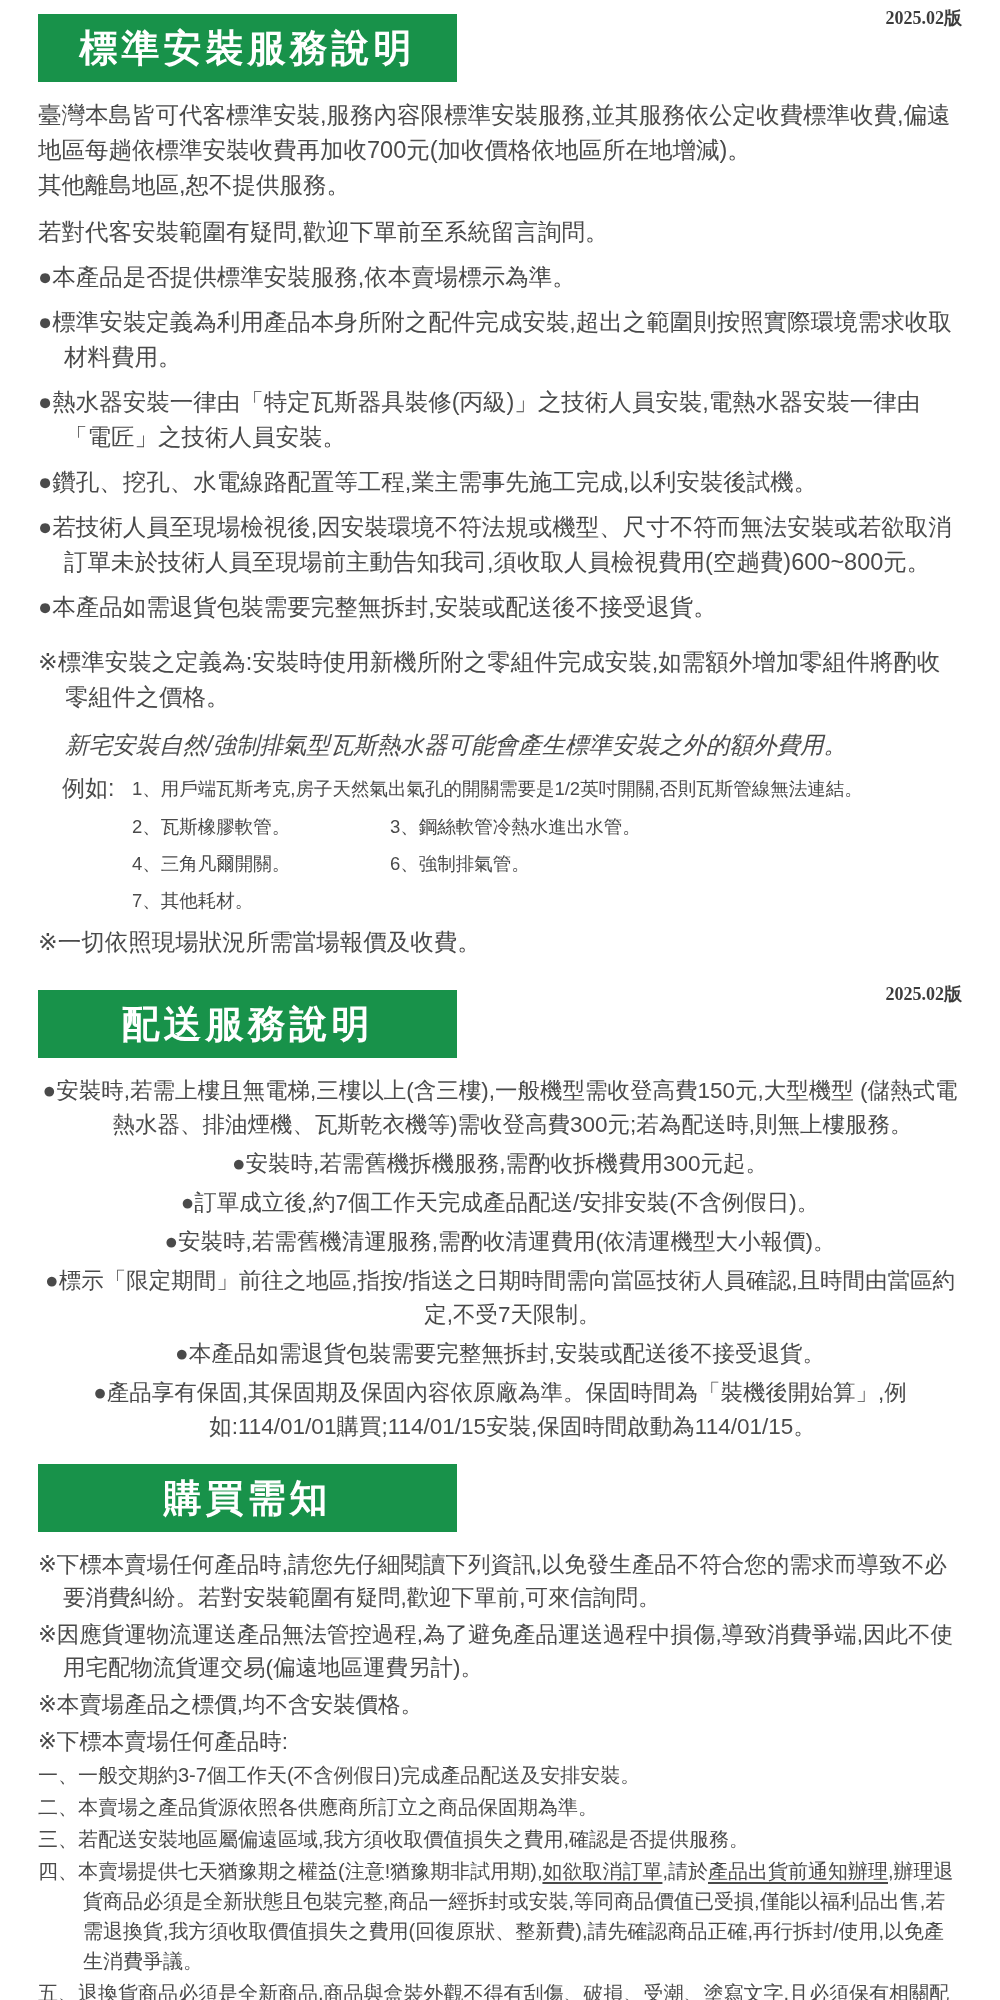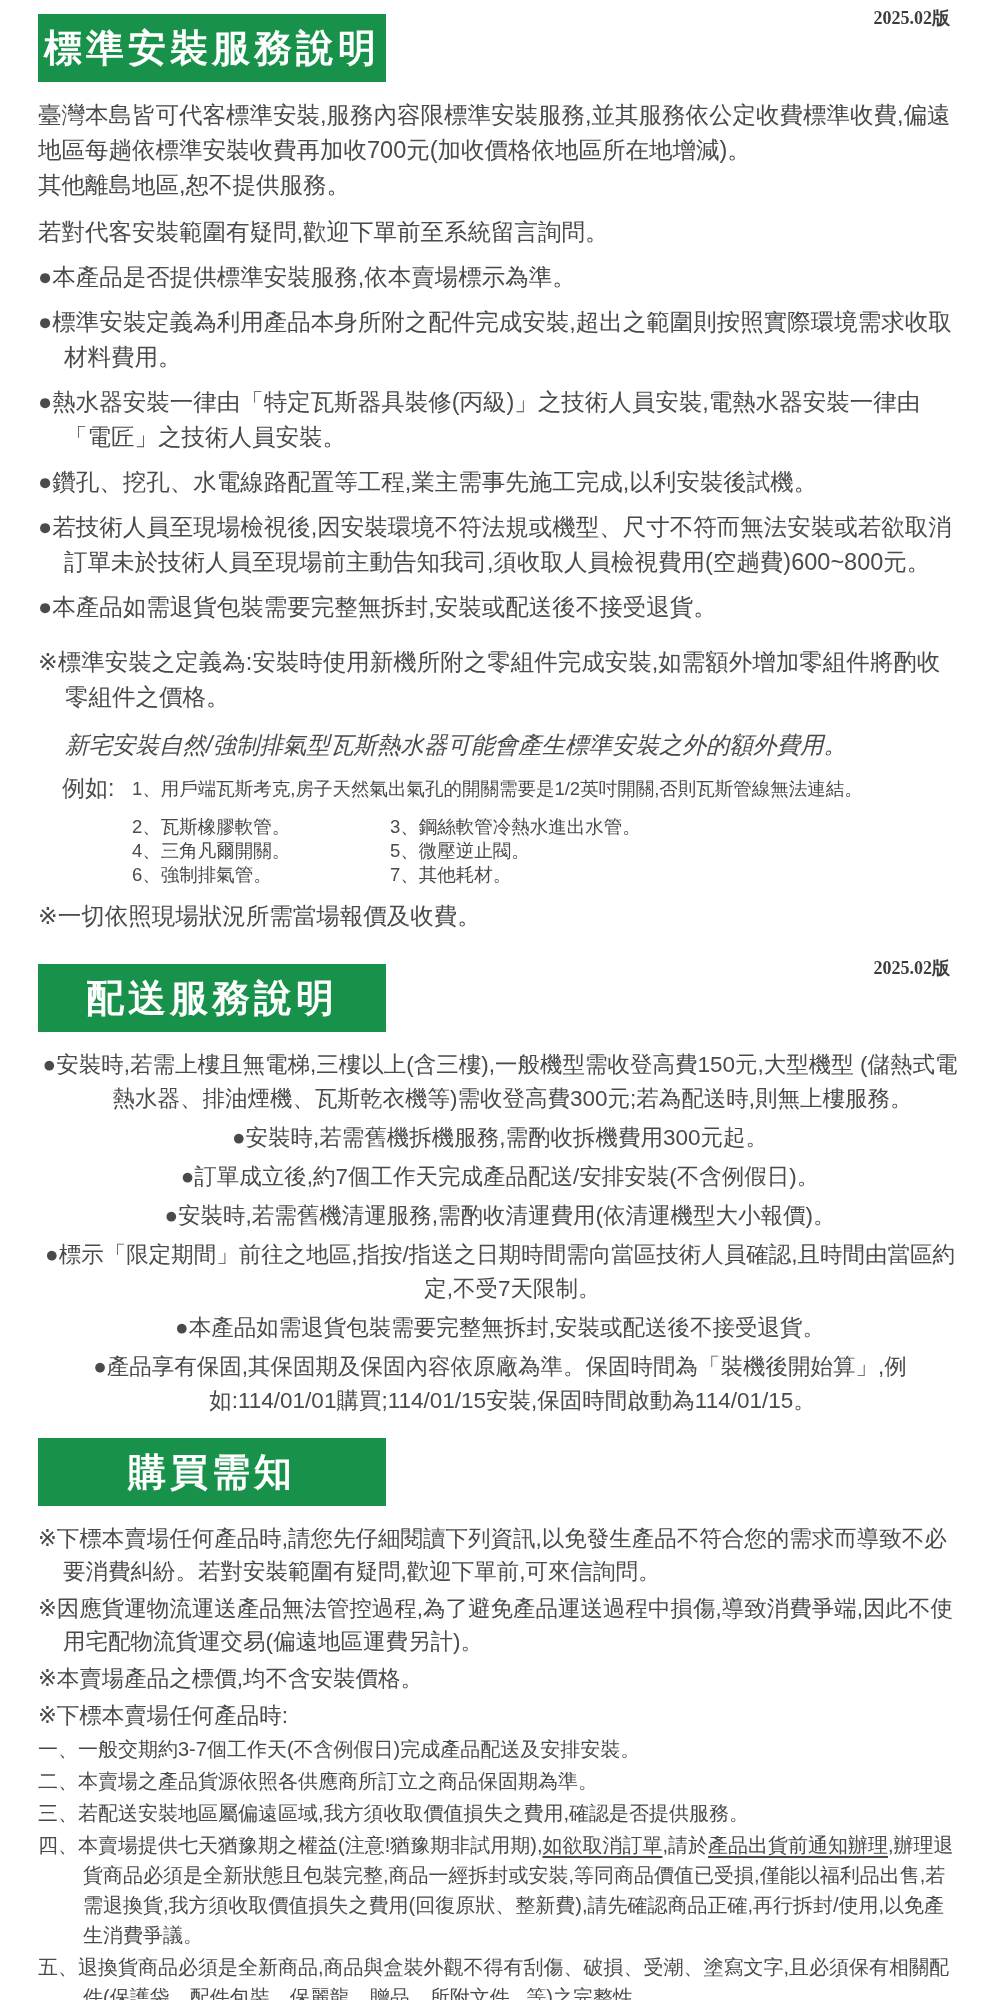--- a/index.html
+++ b/index.html
@@ -6,43 +6,43 @@
   body{
     width:1000px;height:2000px;overflow:hidden;
     font-family:"Liberation Sans","DejaVu Sans",sans-serif;
     color:#4a4a4a;
   }
   .page{box-sizing:border-box;width:1000px;height:2000px;padding:14px 38px 0 38px;position:relative;}
 
   
   .sec-header{position:relative;}
   .banner{
-    width:348px;height:68px;background:#18924A;color:#ffffff;
+    width:419px;height:68px;background:#18924A;color:#ffffff;
     display:flex;align-items:center;justify-content:center;
     font-size:38px;font-weight:bold;letter-spacing:4px;
   }
   .version{
-    position:absolute;top:-8px;right:12px;
+    position:absolute;top:-8px;right:0;
     font-family:"Liberation Serif","DejaVu Serif",serif;
     font-weight:bold;font-size:18px;color:#3c3c3c;letter-spacing:0;
   }
 
   
   .s1{font-size:23.5px;line-height:35px;}
   .s1 .intro{margin:16px 0 0 0;}
   .s1 .intro2{margin:0;}
   .s1 .lead{margin:12px 0 0 0;}
   .s1 .bullet{margin:10px 0 0 0;padding-left:26px;text-indent:-26px;}
   .s1 .note{margin:20px 0 0 0;padding-left:27px;text-indent:-27px;}
   .s1 .subnote{margin:13px 0 0 27px;font-style:italic;}
   .examples{display:flex;margin:8px 0 0 24px;}
   .ex-label{flex:0 0 70px;font-size:23px;line-height:34px;}
   .ex-items{flex:1;font-size:18.5px;line-height:24px;}
   .ex-item-first{margin:6px 0 0 0;}
-  .ex-grid{display:grid;grid-template-columns:258px auto;margin-top:14px;}
+  .ex-grid{display:grid;grid-template-columns:258px auto;margin-top:14px;row-gap:13px;}
   .final-note{margin:12px 0 0 0;padding-left:27px;text-indent:-27px;}
 
   
   .s2-header{margin-top:30px;}
   .s2{font-size:22.5px;line-height:34px;}
   .s2 .bullet{margin:5px 0 0 0;padding-left:25px;text-indent:-25px;text-align:center;}
   .s2 .bullet.first{margin-top:16px;}
 
   
   .s3-header{margin-top:20px;}
@@ -80,21 +80,20 @@
     <p class="subnote">新宅安裝自然/強制排氣型瓦斯熱水器可能會產生標準安裝之外的額外費用。</p>
 
     <div class="examples">
       <div class="ex-label">例如:</div>
       <div class="ex-items">
         <div class="ex-item-first">1、用戶端瓦斯考克,房子天然氣出氣孔的開關需要是1/2英吋開關,否則瓦斯管線無法連結。</div>
         <div class="ex-grid">
           <span>2、瓦斯橡膠軟管。</span>
           <span>3、鋼絲軟管冷熱水進出水管。</span>
           <span>4、三角凡爾開關。</span>
-          <span>5、微壓逆止閥。</span>
           <span>6、強制排氣管。</span>
           <span>7、其他耗材。</span>
         </div>
       </div>
     </div>
 
     <p class="final-note">※一切依照現場狀況所需當場報價及收費。</p>
   </div>
 
   <div class="sec-header s2-header">

